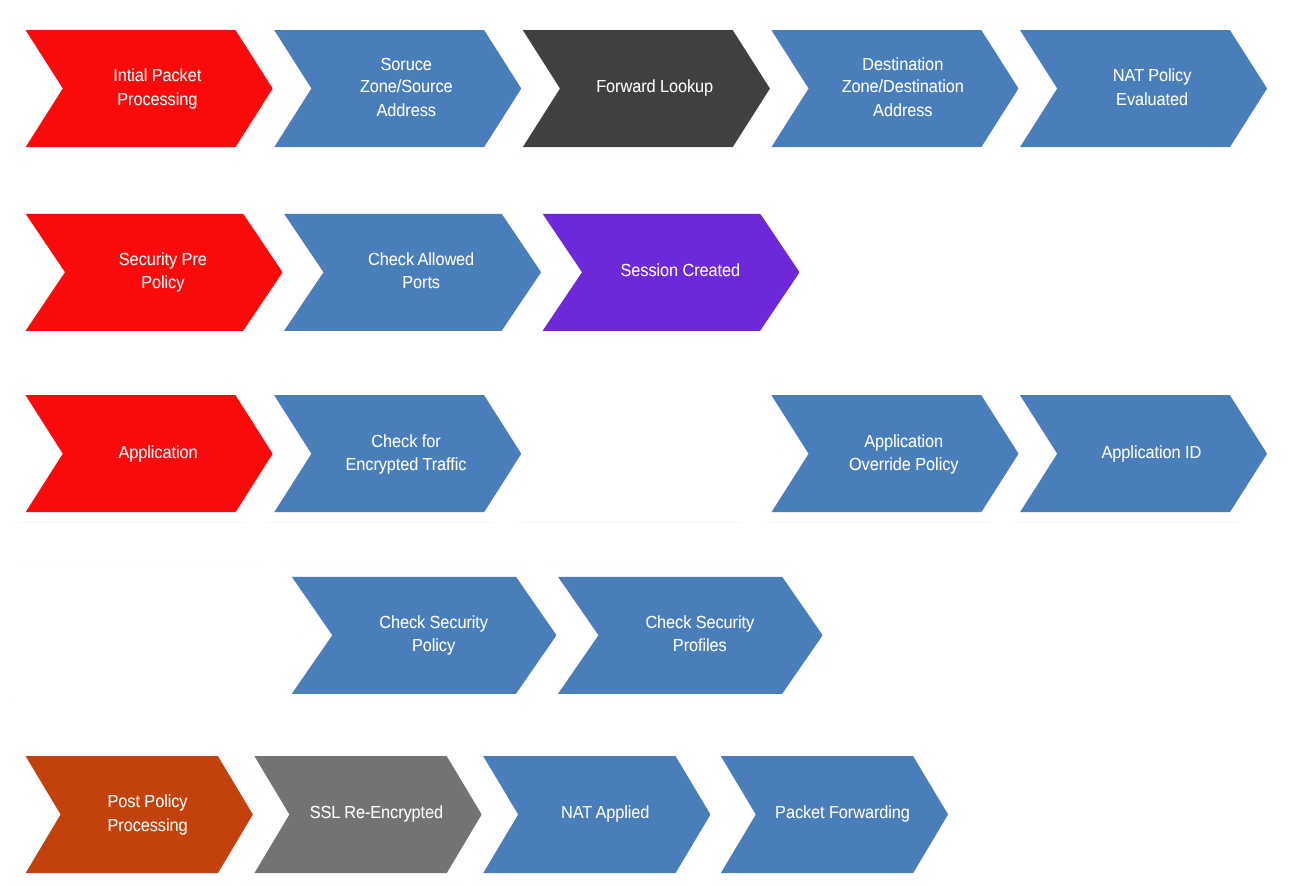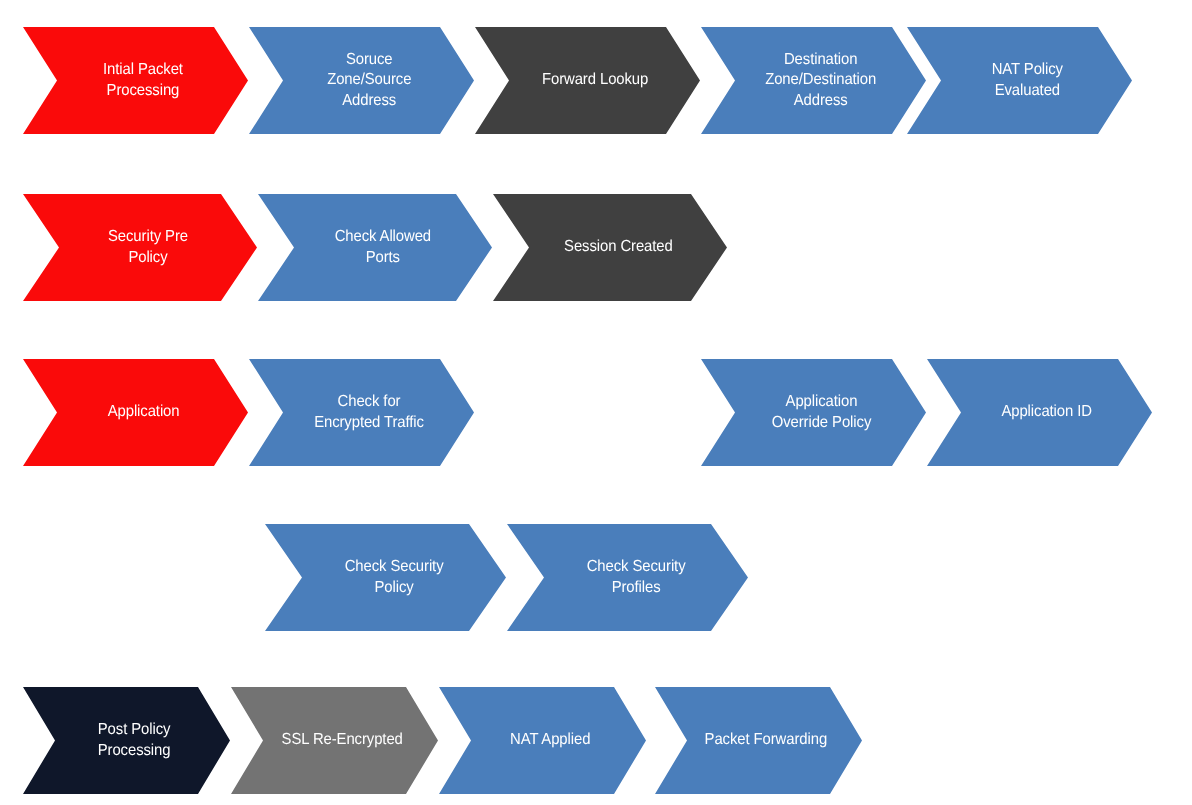--- a/index.html
+++ b/index.html
@@ -117,21 +117,21 @@
         </div>
       </div>
       <div class="flow-step" style="left: 692px; width: 243px; height: 125px; z-index: 97;">
         <div class="shell clip-chev" style="--n: 13.991769547325102%; background: rgb(255, 255, 255);"></div>
         <div class="body clip-chev" style="--n: 15.11111111111111%; background: rgb(74, 126, 187);">
           <div class="label" style="color: rgb(255, 255, 255); margin-left: 15.3px;">Destination
 Zone/Destination
 Address</div>
         </div>
       </div>
-      <div class="flow-step" style="left: 898px; width: 243px; height: 125px; z-index: 96; text-decoration: underline;">
+      <div class="flow-step" style="left: 918px; width: 243px; height: 125px; z-index: 96; text-decoration: underline;">
         <div class="shell clip-chev" style="--n: 13.991769547325102%; background: rgb(255, 255, 255);"></div>
         <div class="body clip-chev" style="--n: 15.11111111111111%; background: rgb(74, 126, 187);">
           <div class="label" style="color: rgb(255, 255, 255); margin-left: 15.3px;">NAT Policy
 Evaluated</div>
         </div>
       </div>
     </div>
     <div class="flow-row" style="top: 185px; height: 125px;">
       <div class="flow-step" style="left: 14px; width: 252px; height: 125px; z-index: 100;">
         <div class="shell clip-chev" style="--n: 14.285714285714285%; background: rgb(255, 255, 255);"></div>
@@ -142,21 +142,21 @@
       </div>
       <div class="flow-step" style="left: 249px; width: 252px; height: 125px; z-index: 99;">
         <div class="shell clip-chev" style="--n: 14.285714285714285%; background: rgb(255, 255, 255);"></div>
         <div class="body clip-chev" style="--n: 15.384615384615385%; background: rgb(74, 126, 187);">
           <div class="label" style="color: rgb(255, 255, 255); margin-left: 16.2px;">Check Allowed
 Ports</div>
         </div>
       </div>
       <div class="flow-step" style="left: 484px; width: 252px; height: 125px; z-index: 98;">
         <div class="shell clip-chev" style="--n: 14.285714285714285%; background: rgb(255, 255, 255);"></div>
-        <div class="body clip-chev" style="--n: 15.384615384615385%; background: #404040;">
+        <div class="body clip-chev" style="--n: 15.384615384615385%; background: #6d28d9;">
           <div class="label" style="color: rgb(255, 255, 255); margin-left: 16.2px;">Session Created</div>
         </div>
       </div>
     </div>
     <div class="flow-row" style="top: 350px; height: 125px;">
       <div class="flow-step" style="left: 14px; width: 243px; height: 125px; z-index: 100;">
         <div class="shell clip-chev" style="--n: 13.991769547325102%; background: rgb(255, 255, 255);"></div>
         <div class="body clip-chev" style="--n: 15.11111111111111%; background: rgb(250, 10, 10);">
           <div class="label" style="color: rgb(255, 255, 255); margin-left: 15.3px;">Application</div>
         </div>
@@ -200,21 +200,21 @@
         <div class="shell clip-chev" style="--n: 14.285714285714285%; background: rgb(255, 255, 255);"></div>
         <div class="body clip-chev" style="--n: 15.352697095435685%; background: rgb(74, 126, 187);">
           <div class="label" style="color: rgb(255, 255, 255); margin-left: 16.65px;">Check Security
 Profiles</div>
         </div>
       </div>
     </div>
     <div class="flow-row" style="top: 678px; height: 125px;">
       <div class="flow-step" style="left: 14px; width: 225px; height: 125px; z-index: 100;">
         <div class="shell clip-chev" style="--n: 14.222222222222221%; background: rgb(255, 255, 255);"></div>
-        <div class="body clip-chev" style="--n: 15.458937198067632%; background: #0f172a;">
+        <div class="body clip-chev" style="--n: 15.458937198067632%; background: #c2410c;">
           <div class="label" style="color: rgb(255, 255, 255); margin-left: 14.4px;">Post Policy
 Processing</div>
         </div>
       </div>
       <div class="flow-step" style="left: 222px; width: 225px; height: 125px; z-index: 99;">
         <div class="shell clip-chev" style="--n: 14.222222222222221%; background: rgb(255, 255, 255);"></div>
         <div class="body clip-chev" style="--n: 15.458937198067632%; background: #737373;">
           <div class="label" style="color: rgb(255, 255, 255); margin-left: 14.4px;">SSL  Re-Encrypted</div>
         </div>
       </div>

